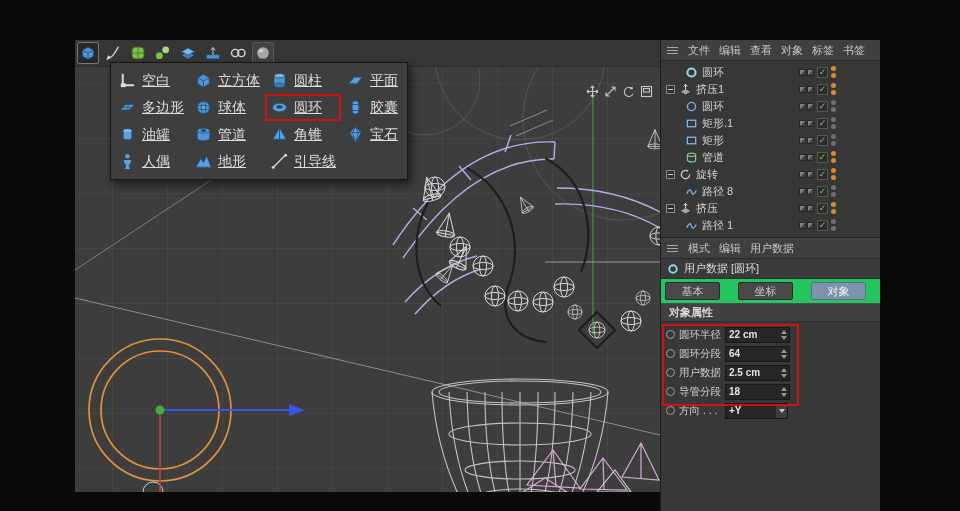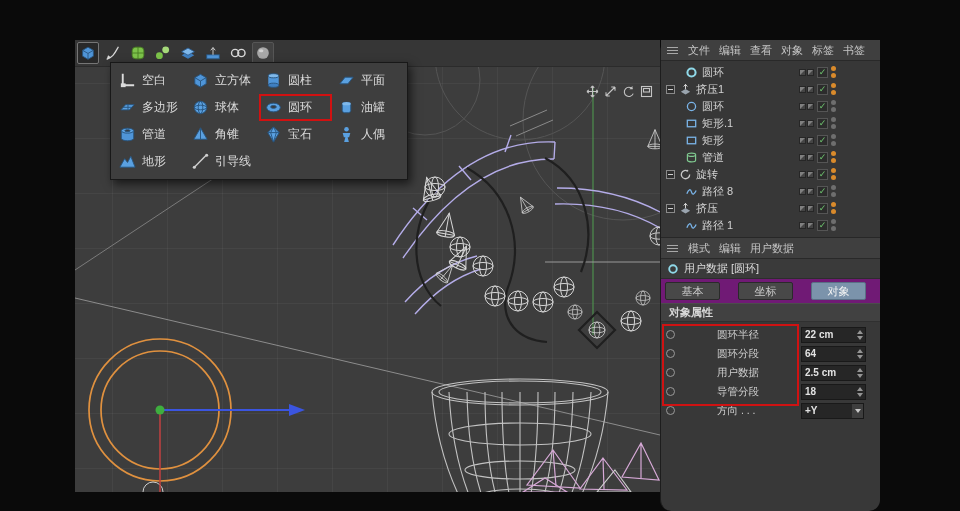--- a/index.html
+++ b/index.html
@@ -31,24 +31,24 @@
   
   .vp-nav{position:absolute;top:44px;right:7px;display:flex;gap:5px;z-index:4;}
   .vp-nav .nico{width:13px;height:13px;display:block;}
   .vp-nav svg{width:13px;height:13px;stroke:#c4c4c4;fill:none;stroke-width:1.1;}
 
   
   .flyout{position:absolute;left:35px;top:22px;width:292px;background:#3e3e3e;border:1px solid #181818;box-shadow:3px 4px 9px rgba(0,0,0,.6);z-index:10;display:grid;grid-template-columns:repeat(4,1fr);padding:4px 2px;}
   .fcell{display:flex;align-items:center;gap:5px;height:27px;padding:0 3px;border:2px solid transparent;box-sizing:border-box;}
   .fcell.hl{border-color:#d11111;}
   .fcell svg{width:19px;height:19px;flex:none;display:block;}
-  .flabel{font-size:12px;color:#dcdcdc;white-space:nowrap;}
+  .flabel{font-size:14px;color:#dcdcdc;white-space:nowrap;text-decoration:underline;}
 
   
-  .rpanel{position:absolute;left:660px;top:40px;width:220px;height:471px;background:#383838;border-left:1px solid #1d1d1d;box-sizing:border-box;border-radius:11px;}
+  .rpanel{position:absolute;left:660px;top:40px;width:220px;height:471px;background:#383838;border-left:1px solid #1d1d1d;box-sizing:border-box;}
   .mbar{height:20px;background:#3f3f3f;border-bottom:1px solid #292929;display:flex;align-items:center;gap:9px;padding:0 5px;font-size:11px;color:#c6c6c6;}
   .micon{width:13px;height:11px;display:inline-flex;flex-direction:column;justify-content:space-between;padding:2px 1px;box-sizing:border-box;flex:none;}
   .micon i{display:block;height:1px;background:#a8a8a8;}
   .mitem{cursor:default;white-space:nowrap;}
 
   .omlist{height:177px;background:#373737;border-bottom:1px solid #272727;padding-top:3px;box-sizing:border-box;}
   .orow{position:relative;height:17px;display:flex;align-items:center;font-size:11px;color:#d2d2d2;}
   .ind{display:inline-block;flex:none;}
   .ind.d0{width:5px;} .ind.d1{width:24px;}
   .exp{width:9px;height:9px;border:1px solid #8a8a8a;background:#2e2e2e;position:relative;margin-right:4px;flex:none;box-sizing:border-box;}
@@ -59,26 +59,26 @@
   .sqpair{display:flex;gap:1px;}
   .sq{width:7px;height:7px;background:linear-gradient(135deg,#808080 45%,#454545 55%);border:1px solid #262626;box-sizing:border-box;}
   .chk{width:11px;height:11px;background:#2c2c2c;border:1px solid #555;box-sizing:border-box;color:#6fc66f;font-size:9px;line-height:9px;text-align:center;}
   .chk::after{content:"✓";}
   .dots{display:flex;flex-direction:column;gap:2px;}
   .dot{width:5px;height:5px;border-radius:50%;background:#6e6e6e;}
   .dots.orange .dot{background:#d98a2b;}
 
   .amtitle{height:19px;display:flex;align-items:center;gap:5px;padding:0 6px;font-size:11px;color:#ddd;background:#3a3a3a;border-bottom:1px solid #2d2d2d;}
   .amtitle svg{width:12px;height:12px;}
-  .tabs{display:flex;gap:18px;padding:3px 14px 3px 4px;background:#701a75;}
+  .tabs{display:flex;gap:18px;padding:3px 14px 3px 4px;background:#22c55e;}
   .tab{flex:1;height:16px;line-height:16px;text-align:center;font-size:11px;color:#c9c9c9;background:#484848;border:1px solid #2a2a2a;border-radius:2px;}
   .tab.active{background:#7b93ab;color:#f4f4f4;border-color:#5a6f85;}
   .sect{height:17px;line-height:17px;font-size:11px;font-weight:bold;color:#d8d8d8;padding-left:8px;background:#414141;border-top:1px solid #4c4c4c;border-bottom:1px solid #303030;}
   .props{position:relative;padding:3px 0 6px 5px;}
-  .prow{display:flex;align-items:center;height:19px;font-size:10.5px;color:#cfcfcf;position:relative;z-index:2;gap:38px;}
+  .prow{display:flex;align-items:center;height:19px;font-size:10.5px;color:#cfcfcf;position:relative;z-index:2;}
   .radio{width:7px;height:7px;border:1px solid #999;border-radius:50%;margin-right:4px;flex:none;box-sizing:content-box;}
   .plab{width:46px;flex:none;white-space:nowrap;overflow:hidden;}
   .pfield{width:58px;height:14px;background:#262626;border:1px solid #191919;display:flex;align-items:center;padding:0 2px 0 3px;color:#e2e2e2;box-sizing:content-box;}
   .pval{flex:1;font-size:10px;white-space:nowrap;font-weight:bold;}
   .spin{display:flex;flex-direction:column;gap:2px;margin-left:2px;flex:none;}
   .spin i{width:0;height:0;border-left:3px solid transparent;border-right:3px solid transparent;display:block;}
   .spin .up{border-bottom:4px solid #959595;}
   .spin .dn{border-top:4px solid #959595;}
   .pdrop{width:58px;height:14px;background:#262626;border:1px solid #191919;display:flex;align-items:center;padding:0 0 0 3px;color:#e2e2e2;}
   .ddarrow{width:11px;height:100%;margin-left:auto;background:#3e3e3e;display:flex;align-items:center;justify-content:center;flex:none;}
@@ -415,20 +415,26 @@
           <span class="flabel">球体</span>
         </div>
       <div class="fcell hl">
           <svg viewBox="0 0 20 20">
             <use href="#p-torus"></use>
           </svg>
           <span class="flabel">圆环</span>
         </div>
       <div class="fcell">
           <svg viewBox="0 0 20 20">
+            <use href="#p-capsule"></use>
+          </svg>
+          <span class="flabel">胶囊</span>
+        </div>
+      <div class="fcell">
+          <svg viewBox="0 0 20 20">
             <use href="#p-oiltank"></use>
           </svg>
           <span class="flabel">油罐</span>
         </div>
       <div class="fcell">
           <svg viewBox="0 0 20 20">
             <use href="#p-tube"></use>
           </svg>
           <span class="flabel">管道</span>
         </div>

